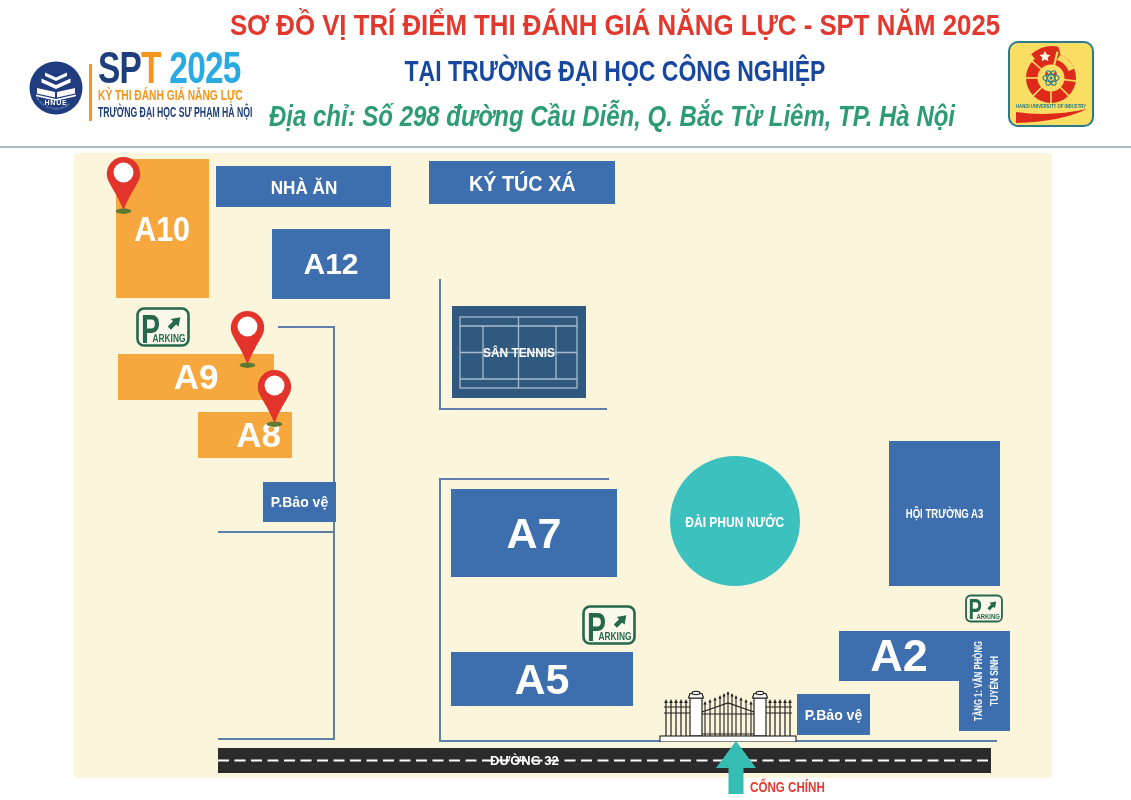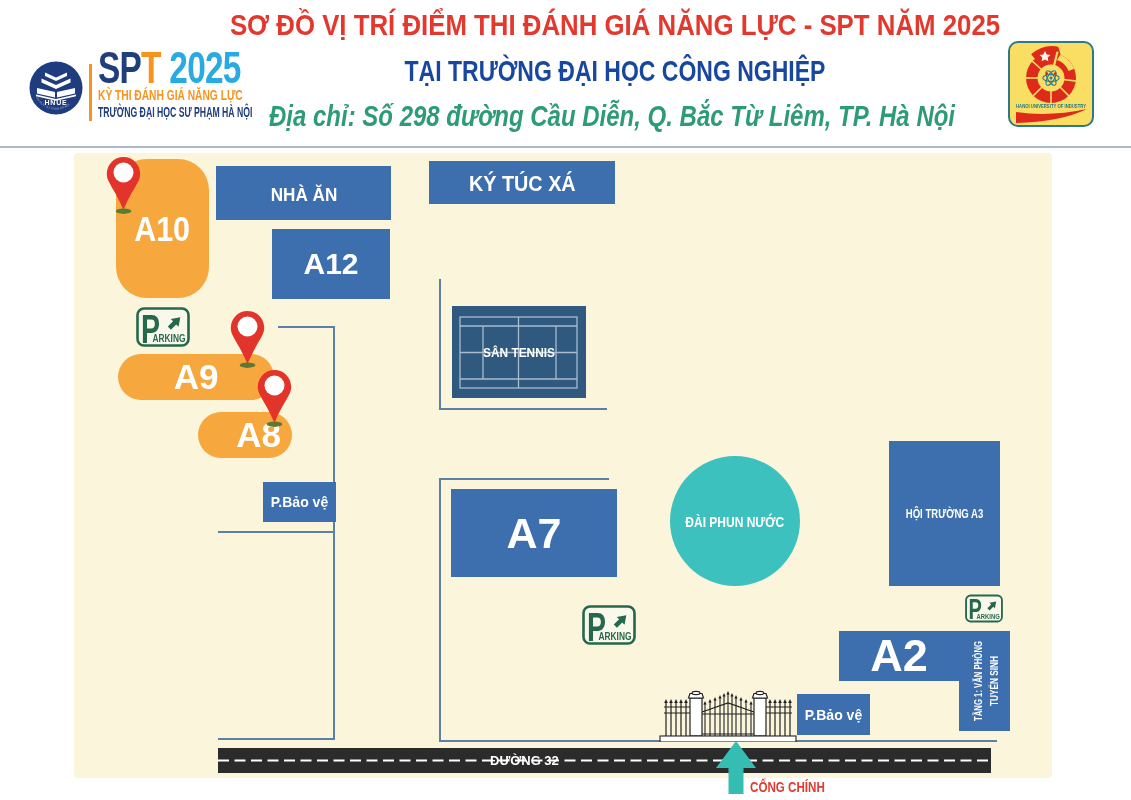--- a/index.html
+++ b/index.html
@@ -1,20 +1,20 @@
 <!DOCTYPE html>
 <html><head>
 <meta charset="utf-8">
 <style>
 * { margin:0; padding:0; box-sizing:border-box; }
 html,body { width:1131px; height:800px; background:#fff; font-family:"Liberation Sans", sans-serif; }
 .page { position:relative; width:1131px; height:800px; overflow:hidden; background:#fff; }
 .abs { position:absolute; }
 .bld { position:absolute; background:#3d6eae; color:#fff; font-weight:bold; display:flex; align-items:center; justify-content:center; }
-.org { background:#f6a73d;border-radius:31px; }
+.org { background:#f6a73d; }
 .hdr-title { position:absolute; left:100px; width:1030px; top:8px; text-align:center; color:#e2382e; font-weight:bold; font-size:30px; white-space:nowrap; transform:scaleX(0.86); }
 .hdr-sub { position:absolute; left:100px; width:1030px; top:54px; text-align:center; color:#1847a0; font-weight:bold; font-size:30px; white-space:nowrap; transform:scaleX(0.767); }
 .hdr-addr { position:absolute; left:97px; width:1030px; top:99px; text-align:center; color:#2e9b77; font-weight:bold; font-style:italic; font-size:30px; white-space:nowrap; transform:scaleX(0.80); }
 .sep { position:absolute; left:0; top:146px; width:1131px; height:2px; background:#aab9c6; }
 .map { position:absolute; left:74px; top:153px; width:978px; height:625px; background:#fbf5dc; border-radius:4px; }
 .line { position:absolute; background:#5c80a8; }
 </style>
 </head>
 <body>
 <div class="page">
@@ -85,28 +85,29 @@
   <div class="line" style="left:439px; top:478px; width:170px; height:2px;"></div>
   <div class="line" style="left:439px; top:478px; width:2px; height:263px;"></div>
   <div class="line" style="left:439px; top:740px; width:558px; height:2px;"></div>
 
   <div class="bld org" style="left:116px; top:159px; width:93px; height:139px; font-size:35px;">
       <span style="transform:scaleX(0.87);">A10</span>
     </div>
   <div class="bld org" style="left:118px; top:354px; width:156px; height:46px; font-size:35px;">A9</div>
   <div class="bld org" style="left:198px; top:412px; width:94px; height:46px; font-size:35px;padding-left:27px;">A8</div>
 
-  <div class="bld" style="left:216px; top:166px; width:175px; height:54px; font-size:18px; padding-top:4px;">
+  <div class="bld" style="left:216px; top:166px; width:175px; height:41px; font-size:18px; padding-top:4px;">
       <span style="transform:scaleX(0.95); white-space:nowrap;">NHÀ ĂN</span>
     </div>
   <div class="bld" style="left:429px; top:161px; width:186px; height:43px; font-size:22px; padding-top:2px;">
       <span style="transform:scaleX(0.9); white-space:nowrap;">KÝ TÚC XÁ</span>
     </div>
   <div class="bld" style="left:272px; top:229px; width:118px; height:70px; font-size:30px;">A12</div>
   <div class="bld" style="left:451px; top:489px; width:166px; height:88px; font-size:43px;">A7</div>
+  <div class="bld" style="left:451px; top:652px; width:182px; height:54px; font-size:43px;">A5</div>
   <div class="bld" style="left:839px; top:631px; width:120px; height:50px; font-size:45px;">A2</div>
   <div class="bld" style="left:889px; top:441px; width:111px; height:145px; font-size:12px; white-space:nowrap;">
       <span style="transform:scaleX(0.8); white-space:nowrap;">HỘI TRƯỜNG A3</span>
     </div>
   <div class="bld" style="left:263px; top:482px; width:73px; height:40px; font-size:14px;">P.Bảo vệ</div>
   <div class="bld" style="left:797px; top:694px; width:73px; height:41px; font-size:14px;">P.Bảo vệ</div>
   <div class="bld" style="left:959px; top:631px; width:51px; height:100px;"></div>
   <svg class="abs" style="left:961px; top:631px;" width="49" height="100">
     <g fill="#fff" font-weight="bold" font-size="11" font-family="Liberation Sans" text-anchor="middle">
       <text transform="translate(21,50) rotate(-90)" textLength="80" lengthAdjust="spacingAndGlyphs">TẦNG 1: VĂN PHÒNG</text>

